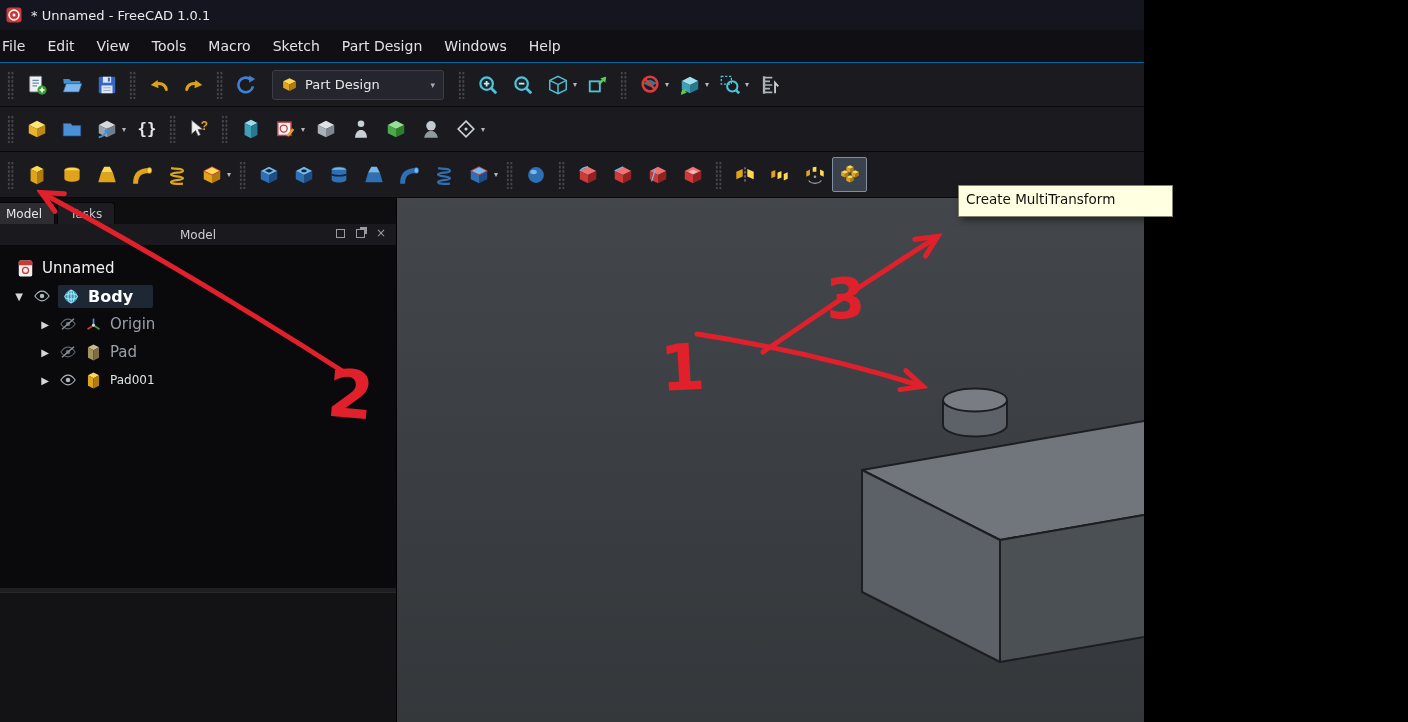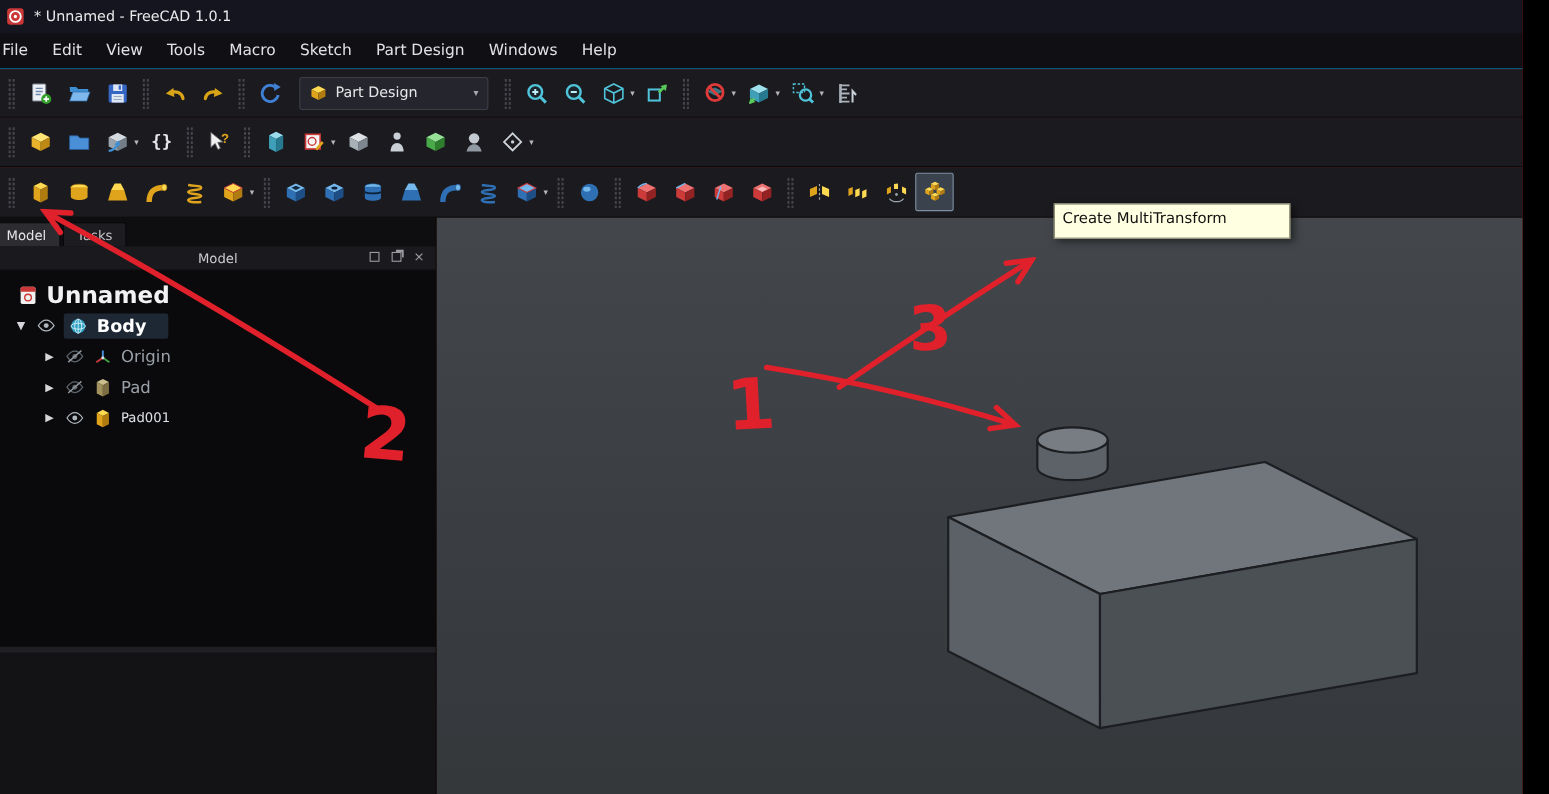--- a/index.html
+++ b/index.html
@@ -1,18 +1,18 @@
 <!DOCTYPE html>
 <html><head>
 <meta charset="utf-8">
 <style>
   *{margin:0;padding:0;box-sizing:border-box}
   html,body{width:1408px;height:722px;overflow:hidden;background:#000;
     font-family:"DejaVu Sans","Liberation Sans",sans-serif}
-  .app{position:relative;width:1384px;height:722px;background:#b91c1c;color:#ddd}
+  .app{position:relative;width:1144px;height:722px;background:#404040;color:#ddd}
 
   
   .titlebar{height:30px;background:#15151f;display:flex;align-items:center;gap:8px;
     padding-left:5px;font-size:13px;color:#e9e9ec}
   .titlebar .tbi{width:18px;height:18px}
 
   
   .menubar{height:33px;background:#101014;display:flex;align-items:center;
     font-size:14px;color:#e2e2e4;border-bottom:1px solid #0369a1}
   .menu-item{padding:0 11px;line-height:32px;cursor:default}
@@ -59,21 +59,21 @@
   .xg{color:#9a9aa0;font-size:12px;line-height:9px}
 
   
   .tree{height:342px;background:#0a0a0c;padding-top:8px;overflow:hidden}
   .trow{display:flex;align-items:center;height:28px;gap:7px;color:#c2c8ce}
   .exp{width:14px;text-align:center;font-size:10px;color:#d6d6da;flex:0 0 auto}
   .ticon{width:19px;height:19px;flex:0 0 auto}
   .ticon svg{width:100%;height:100%;display:block}
   .eye{width:18px;height:18px;flex:0 0 auto}
   .eye svg{width:100%;height:100%}
-  .lab-doc{font-weight:bold;font-size:21px;color:#f2f2f4}
+  .lab-doc{font-weight:normal;font-size:15px;color:#f2f2f4}
   .lab-body{font-weight:bold;font-size:16px;color:#fff}
   .sel-bg{display:flex;align-items:center;gap:7px;background:#1e2734;
     padding:2px 20px 2px 4px;border-radius:2px}
   .lab-dim{font-size:15px;color:#99a0a8}
   .lab-lt{font-size:12px;color:#dfe3e7}
 
   .splitter{height:4px;background:#1e1e23}
   .bottom-panel{flex:1;background:#131316;border-top:1px solid #26262b}
 
   

